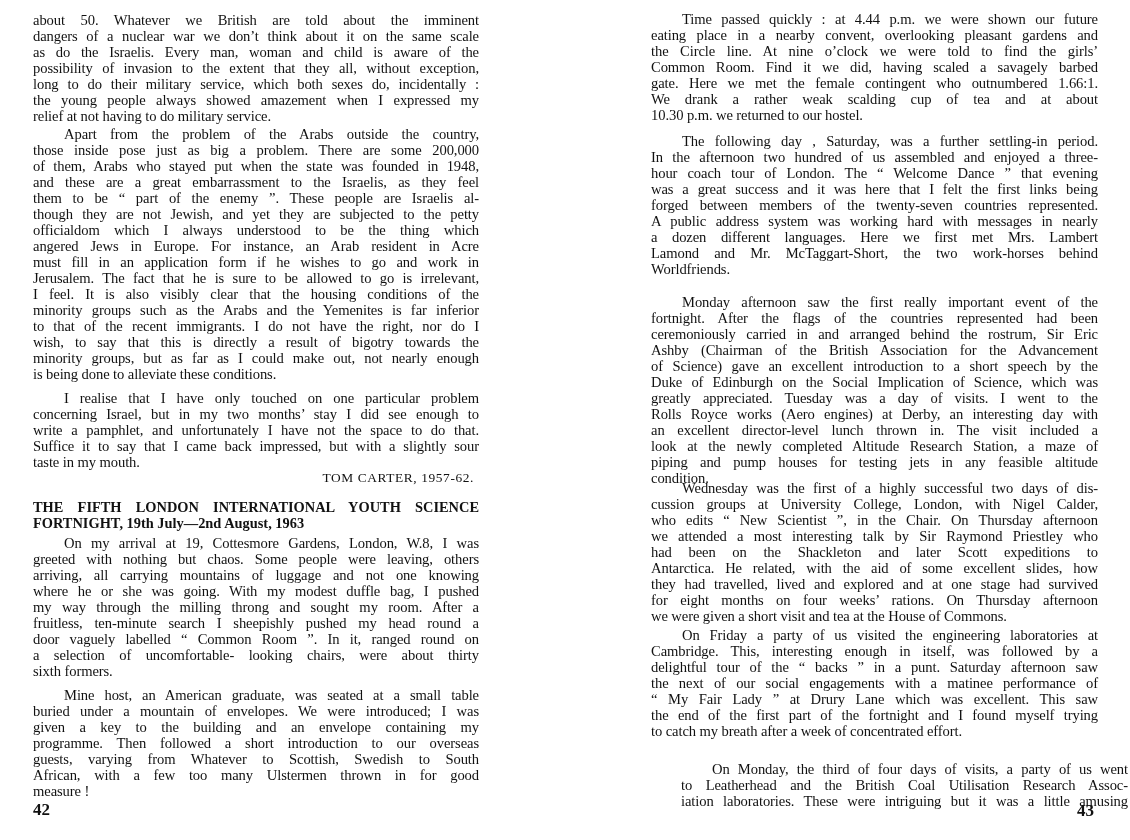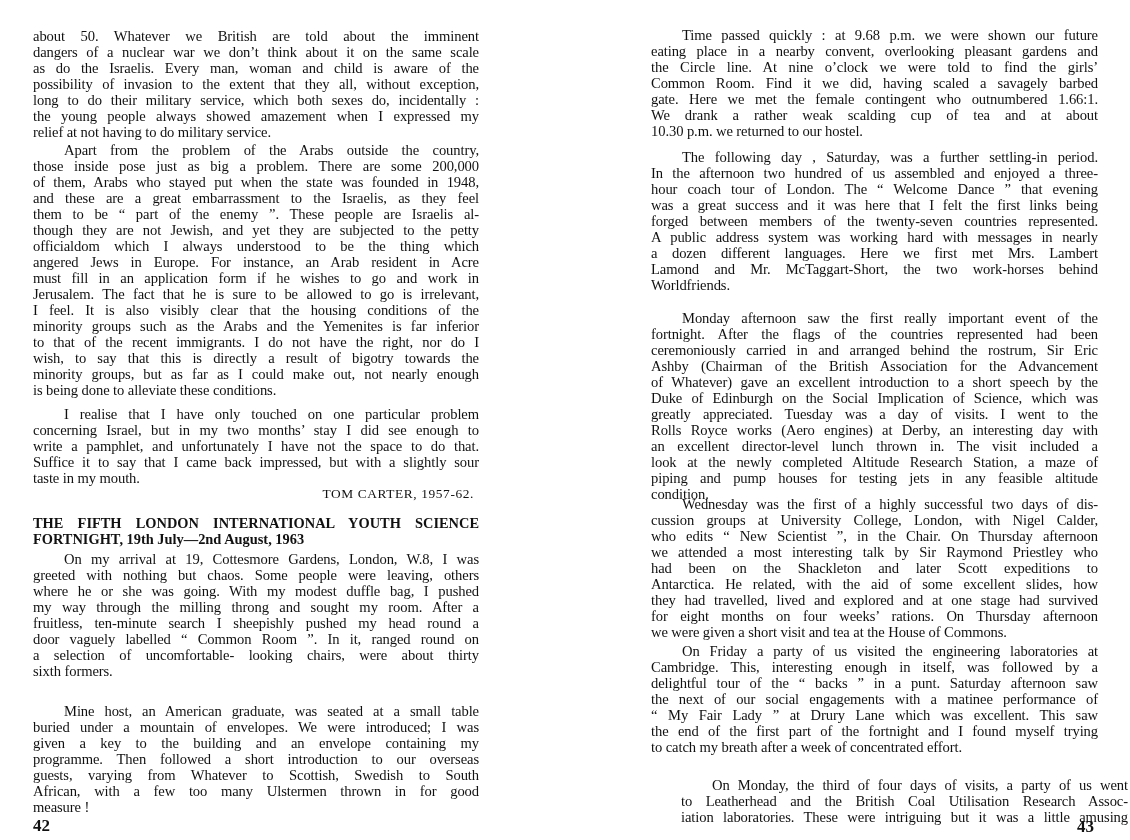--- a/index.html
+++ b/index.html
@@ -1,21 +1,21 @@
 <!DOCTYPE html>
 <html><head>
 <meta charset="utf-8">
 <style>
   html, body { margin: 0; padding: 0; }
   body {
     width: 1130px; height: 840px; background: #ffffff; overflow: hidden;
     position: relative; color: #111;
     font-family: "Liberation Serif", "DejaVu Serif", serif;
   }
-  .page { position: absolute; top: 16px; height: 635px; }
+  .page { position: absolute; top: 0; height: 635px; }
   .page.left { left: 33px; width: 446px; }
   .page.right { left: 651px; width: 447px; }
   .block { position: absolute; left: 0; width: 100%; }
   .ln {
     display: block; height: 16px; line-height: 16px; font-size: 14.6px;
     white-space: nowrap; text-align: justify; text-align-last: justify;
     letter-spacing: -0.1px;
   }
   .ln.last { text-align-last: left; }
   .ln.indent { padding-left: 31px; }
@@ -66,20 +66,21 @@
         <span class="ln last">taste in my mouth.</span>
       </div>
       <div class="signature" style="top: 470px;">TOM CARTER, 1957-62.</div>
       <div class="block heading" style="top: 499px;">
         <span class="ln">THE FIFTH LONDON INTERNATIONAL YOUTH SCIENCE</span>
         <span class="ln last">FORTNIGHT, 19th July—2nd August, 1963</span>
       </div>
       <div class="block" style="top: 535px;">
         <span class="ln indent">On my arrival at 19, Cottesmore Gardens, London, W.8, I was</span>
         <span class="ln">greeted with nothing but chaos. Some people were leaving, others</span>
+        <span class="ln">arriving, all carrying mountains of luggage and not one knowing</span>
         <span class="ln">where he or she was going. With my modest duffle bag, I pushed</span>
         <span class="ln">my way through the milling throng and sought my room. After a</span>
         <span class="ln">fruitless, ten-minute search I sheepishly pushed my head round a</span>
         <span class="ln">door vaguely labelled “ Common Room ”. In it, ranged round on</span>
         <span class="ln">a selection of uncomfortable- looking chairs, were about thirty</span>
         <span class="ln last">sixth formers.</span>
       </div>
       <div class="block" style="top: 687px;">
         <span class="ln indent">Mine host, an American graduate, was seated at a small table</span>
         <span class="ln">buried under a mountain of envelopes. We were introduced; I was</span>
@@ -89,21 +90,21 @@
         <span class="ln">African, with a few too many Ulstermen thrown in for good</span>
         <span class="ln last">measure !</span>
       </div>
     </div>
   <div class="page-number" style="left:0; top:802px;">42</div>
 </div>
 
 <div class="page right">
   <div class="block" id="R">
       <div class="block" style="top: 11px;">
-        <span class="ln indent">Time passed quickly : at 9.68 p.m. we were shown our future</span>
+        <span class="ln indent">Time passed quickly : at 4.44 p.m. we were shown our future</span>
         <span class="ln">eating place in a nearby convent, overlooking pleasant gardens and</span>
         <span class="ln">the Circle line. At nine o’clock we were told to find the girls’</span>
         <span class="ln">Common Room. Find it we did, having scaled a savagely barbed</span>
         <span class="ln">gate. Here we met the female contingent who outnumbered 1.66:1.</span>
         <span class="ln">We drank a rather weak scalding cup of tea and at about</span>
         <span class="ln last">10.30 p.m. we returned to our hostel.</span>
       </div>
       <div class="block" style="top: 133px;">
         <span class="ln indent">The following day , Saturday, was a further settling-in period.</span>
         <span class="ln">In the afternoon two hundred of us assembled and enjoyed a three-</span>
@@ -113,21 +114,21 @@
         <span class="ln">A public address system was working hard with messages in nearly</span>
         <span class="ln">a dozen different languages. Here we first met Mrs. Lambert</span>
         <span class="ln">Lamond and Mr. McTaggart-Short, the two work-horses behind</span>
         <span class="ln last">Worldfriends.</span>
       </div>
       <div class="block" style="top: 287px; margin-top: 7px;">
         <span class="ln indent">Monday afternoon saw the first really important event of the</span>
         <span class="ln">fortnight. After the flags of the countries represented had been</span>
         <span class="ln">ceremoniously carried in and arranged behind the rostrum, Sir Eric</span>
         <span class="ln">Ashby (Chairman of the British Association for the Advancement</span>
-        <span class="ln">of Whatever) gave an excellent introduction to a short speech by the</span>
+        <span class="ln">of Science) gave an excellent introduction to a short speech by the</span>
         <span class="ln">Duke of Edinburgh on the Social Implication of Science, which was</span>
         <span class="ln">greatly appreciated. Tuesday was a day of visits. I went to the</span>
         <span class="ln">Rolls Royce works (Aero engines) at Derby, an interesting day with</span>
         <span class="ln">an excellent director-level lunch thrown in. The visit included a</span>
         <span class="ln">look at the newly completed Altitude Research Station, a maze of</span>
         <span class="ln">piping and pump houses for testing jets in any feasible altitude</span>
         <span class="ln last">condition.</span>
       </div>
       <div class="block" style="top: 480px;">
         <span class="ln indent">Wednesday was the first of a highly successful two days of dis-</span>

